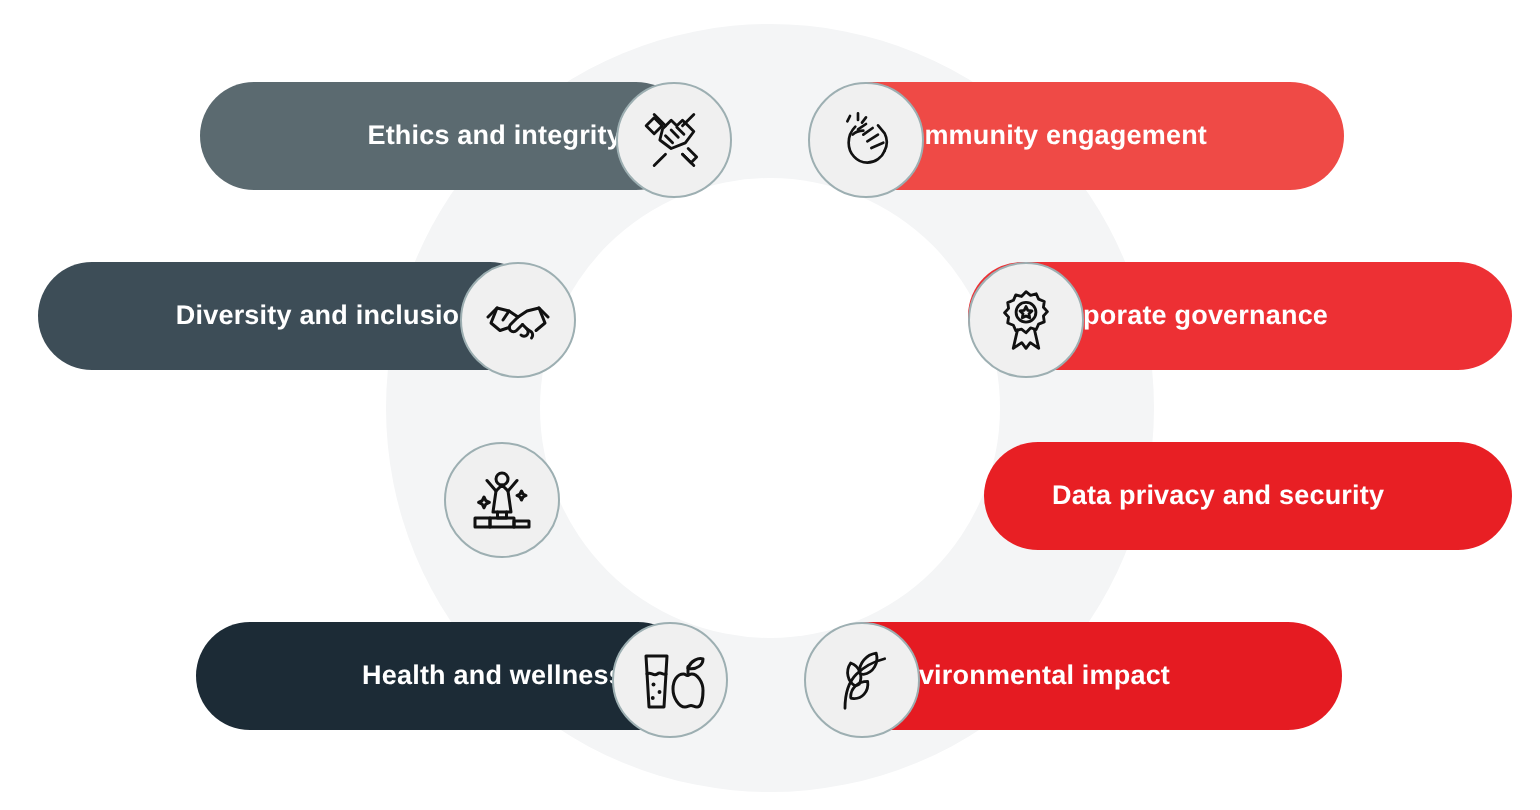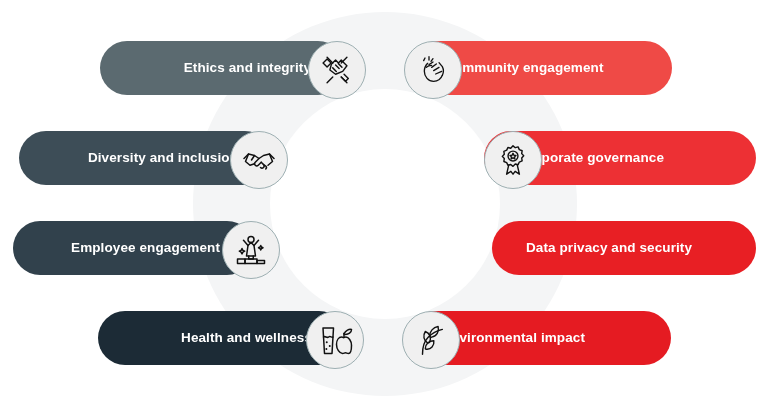--- a/index.html
+++ b/index.html
@@ -136,23 +136,20 @@
         <path d="M24 4 l3.2 2.6 4-1.1 1.7 3.8 4 1.6 -.6 4.1 2.8 3.1 -2.8 3.1 .6 4.1 -4 1.6 -1.7 3.8 -4-1.1 L24 33 l-3.2-2.6 -4 1.1 -1.7-3.8 -4-1.6 .6-4.1 -2.8-3.1 2.8-3.1 -.6-4.1 4-1.6 1.7-3.8 4 1.1 Z"></path>
         <circle cx="24" cy="18.5" r="7"></circle>
         <path d="M24 14.5 l1.3 2.7 2.9 .4 -2.1 2 .5 2.9 -2.6-1.4 -2.6 1.4 .5-2.9 -2.1-2 2.9-.4 Z"></path>
         <path d="M18 31 L15 44 L21 40 L24 44 L27 40 L33 44 L30 31"></path>
       </svg>
     </div>
   </div>
 
   <div class="row r3">
 
-    <div class="pill left" style="left: 13px; width: 241px; background: rgb(49, 65, 76);">
-      <span class="label">Employee engagement</span>
-    </div>
 
     <div class="bubble" style="left: 222px; top: 0px;">
       <svg width="36" height="36" viewBox="0 0 48 48" fill="none" stroke="#111" stroke-width="2" stroke-linecap="round" stroke-linejoin="round">
         <circle cx="24" cy="10" r="4"></circle>
         <path d="M24 14 L20 18 L14 11 M24 14 L28 18 L34 11"></path>
         <path d="M20 18 L18 32 L30 32 L28 18"></path>
         <path d="M21 32 L21 36 L27 36 L27 32"></path>
         <rect x="16" y="36" width="16" height="6"></rect>
         <path d="M6 36 L16 36 L16 42 L6 42 Z"></path>
         <path d="M32 38 L42 38 L42 42 L32 42 Z"></path>

